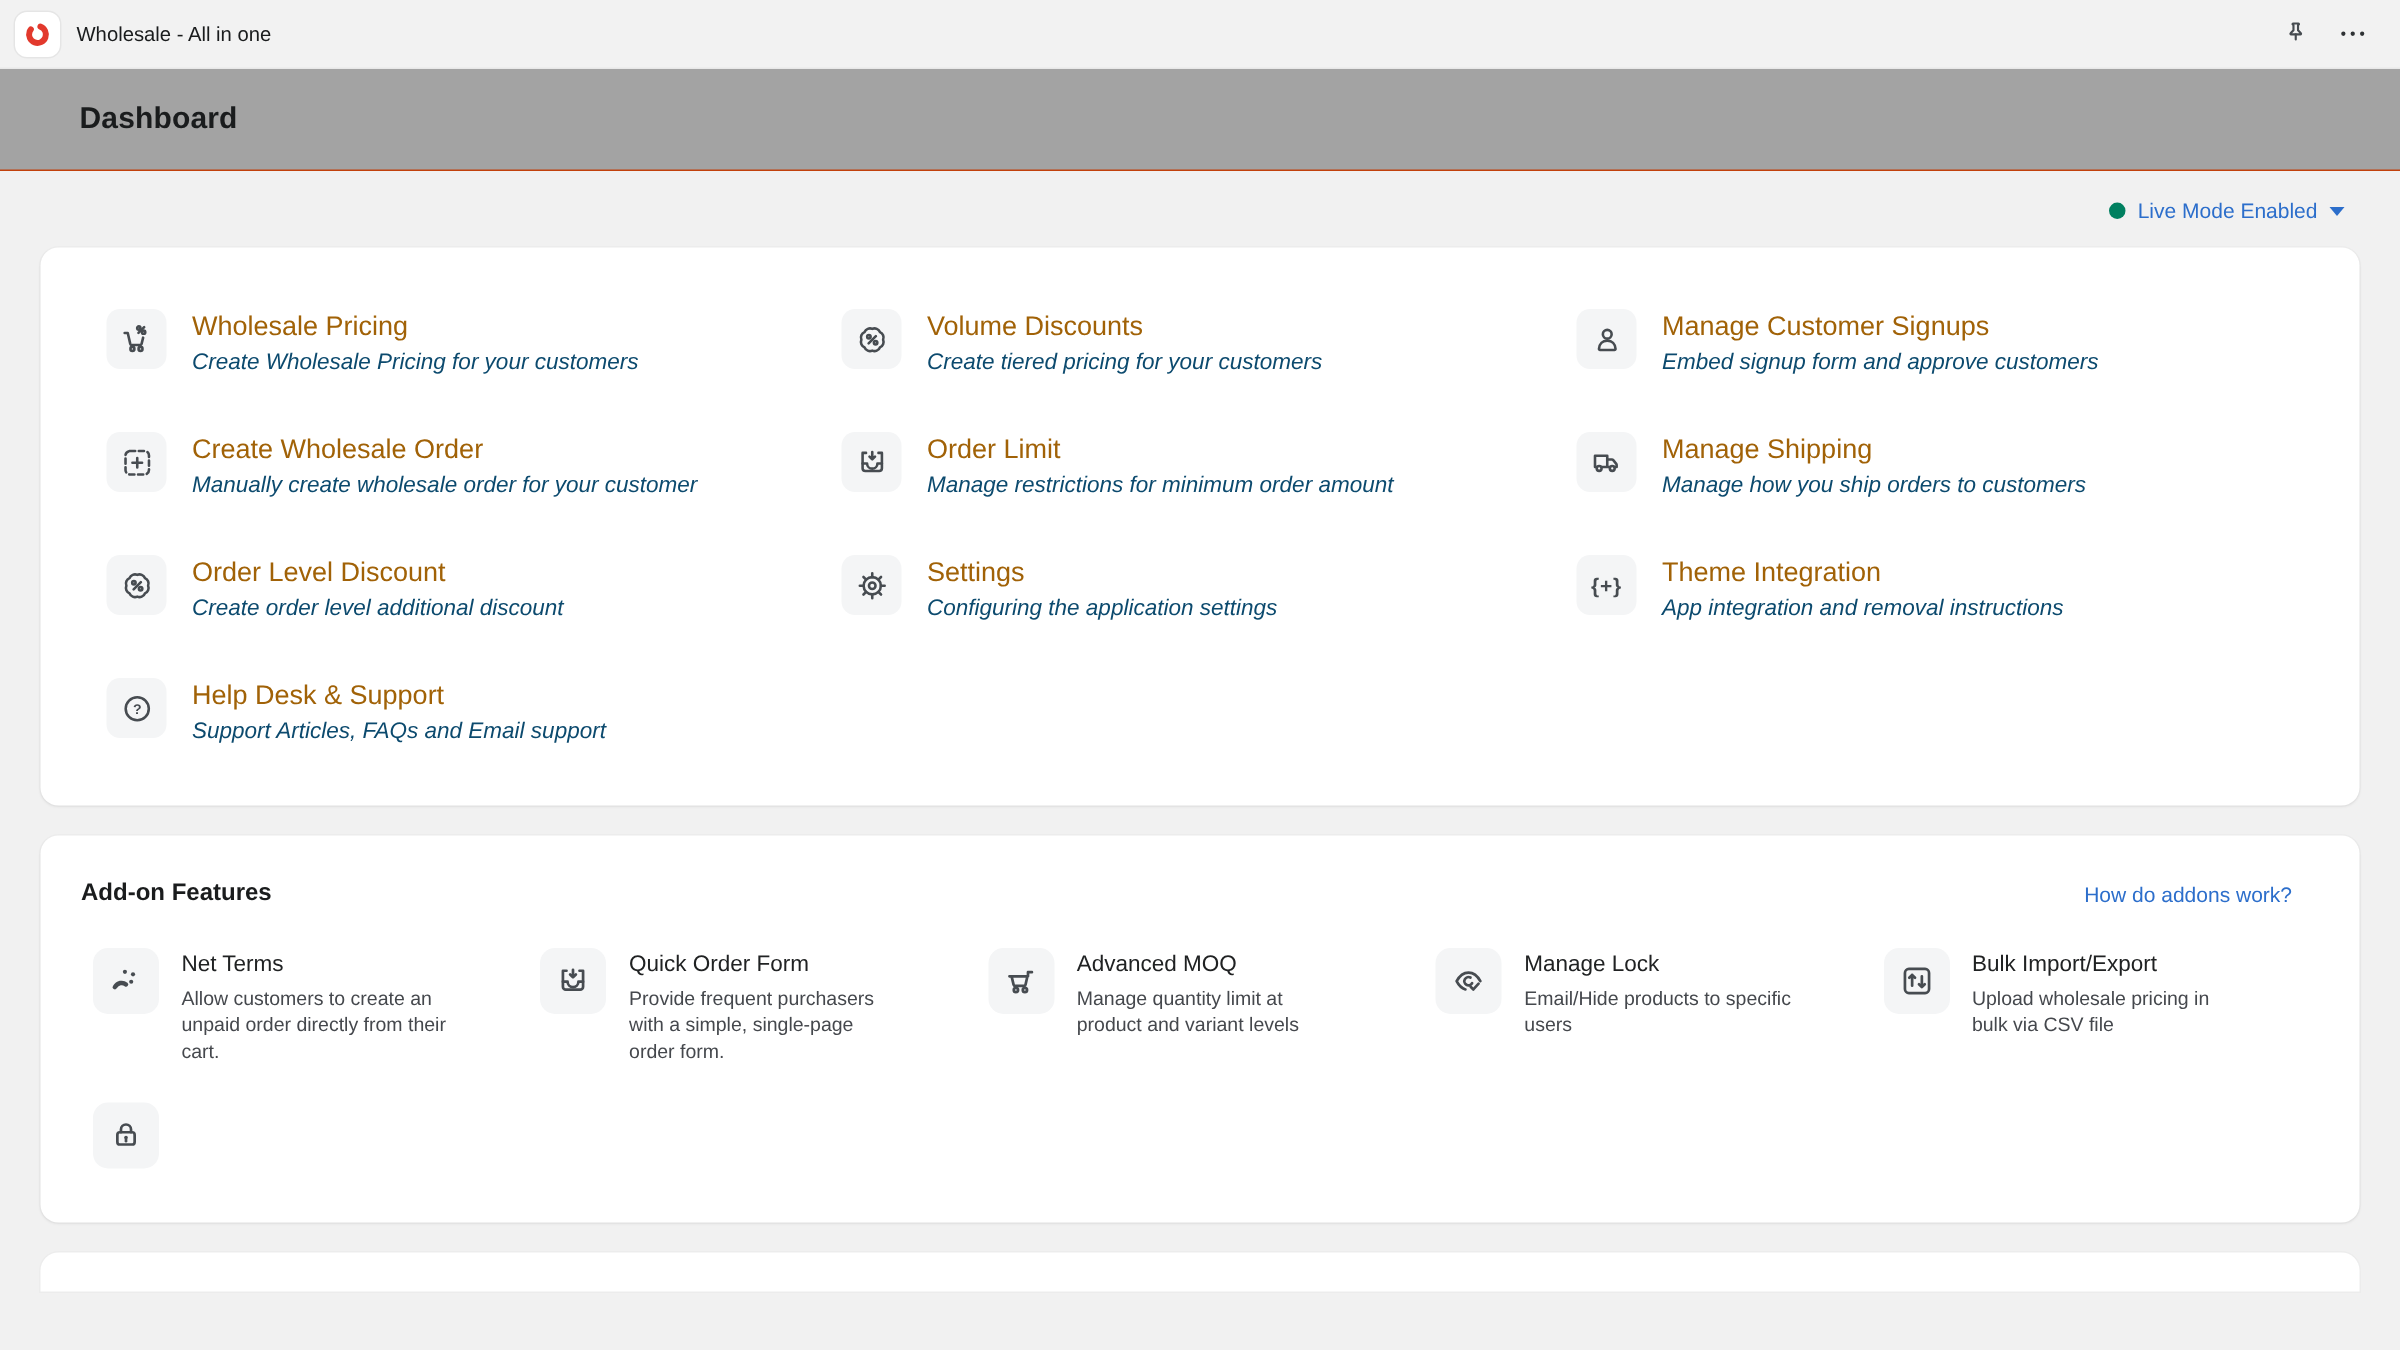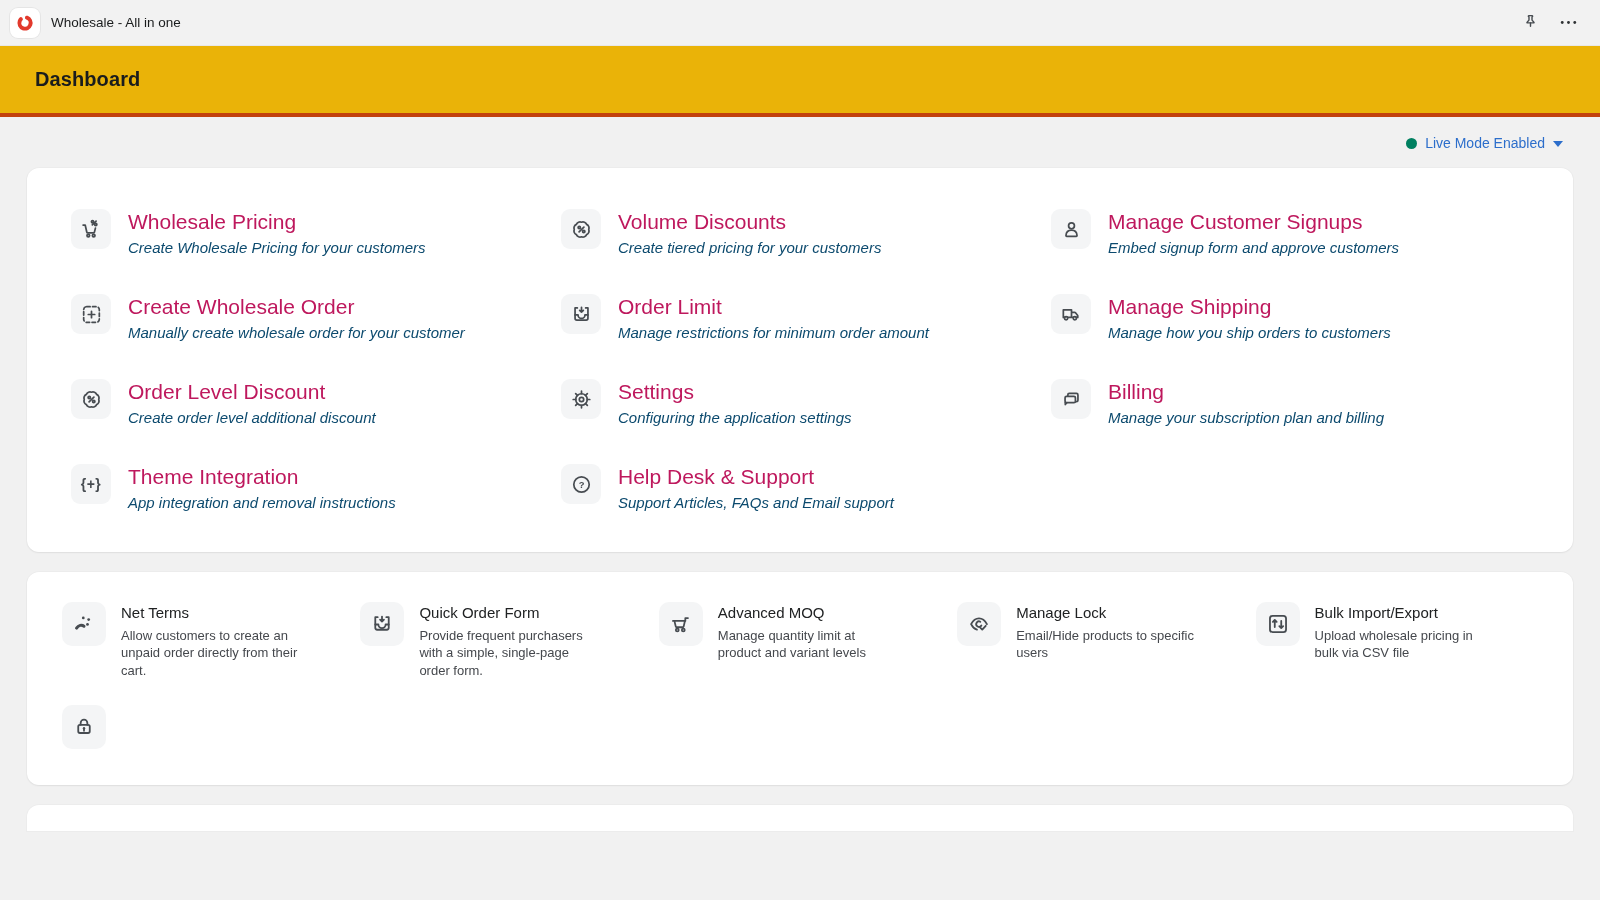--- a/index.html
+++ b/index.html
@@ -28,21 +28,21 @@
     box-shadow: 0 0 0 1px rgba(0,0,0,.05);
   }
   .app-title { font-size: 13.5px; font-weight: 500; color: #1a1c1d; }
   .topbar-actions { margin-left: auto; display: flex; align-items: center; gap: 10px; }
   .icon-btn {
     width: 28px; height: 28px;
     display: flex; align-items: center; justify-content: center;
     border-radius: 6px; cursor: pointer;
   }
   
-  .page-head { padding: 22px 0 22px 35px; border-bottom: 4px solid #c2410c; background: #eab308; }
+  .page-head { padding: 22px 0 22px 53px; border-bottom: 1px solid #c2410c; background: #a3a3a3; }
   .page-title { font-size: 20px; font-weight: 600; color: #1a1c1d; letter-spacing: .1px; }
   
   .content { padding: 0 27px; }
   .live-row { display: flex; justify-content: flex-end; align-items: center; padding: 18px 10px 17px 0; }
   .live-chip { display: inline-flex; align-items: center; gap: 8px; cursor: pointer; }
   .live-dot { width: 11px; height: 11px; border-radius: 50%; background: #008060; }
   .live-label { font-size: 14px; color: #2c6ecb; }
   .live-caret {
     width: 0; height: 0; margin-top: 2px;
     border-left: 5px solid transparent; border-right: 5px solid transparent;
@@ -56,21 +56,21 @@
   
   .features-card { padding: 41px 44px; }
   .features-grid { display: grid; grid-template-columns: 1fr 1fr 1fr; row-gap: 38px; column-gap: 12px; }
   .feature { display: flex; gap: 17px; align-items: flex-start; cursor: pointer; }
   .tile {
     width: 40px; height: 40px; flex: none;
     background: #f4f5f6; border-radius: 9px;
     display: flex; align-items: center; justify-content: center;
   }
   .tile svg { width: 23px; height: 23px; }
-  .ftitle { display: block; font-size: 21px; font-weight: 500; color: #be185d; margin: 1px 0 5px; }
+  .ftitle { display: block; font-size: 18px; font-weight: 500; color: #a16207; margin: 1px 0 5px; }
   .fsub   { display: block; font-size: 15px; color: #0c4a6e; font-style: italic; }
   
   .addons-card { margin-top: 20px; padding: 30px 27px 36px 27px; }
   .addons-head { display: flex; justify-content: space-between; align-items: center; padding: 0 18px 27px 0; }
   .addons-title { font-size: 16px; font-weight: 700; color: #1a1c1d; }
   .addons-link { font-size: 14px; color: #2c6ecb; cursor: pointer; }
   .addons-grid { display: grid; grid-template-columns: repeat(5, 1fr); row-gap: 26px; }
   .addon { display: flex; gap: 15px; align-items: flex-start; padding-left: 8px; cursor: pointer; }
   .tile-lg {
     width: 44px; height: 44px; flex: none;
@@ -235,33 +235,20 @@
               <path d="M15 10h2.2M13.54 13.54l1.55 1.55M10 15v2.2M6.46 13.54l-1.55 1.55M5 10H2.8M6.46 6.46 4.91 4.91M10 5V2.8M13.54 6.46l1.55-1.55"></path>
             </svg>
           </span>
           <span class="ftext">
             <span class="ftitle">Settings</span>
             <span class="fsub">Configuring the application settings</span>
           </span>
         </div>
         <div class="feature">
           <span class="tile">
-            <svg class="icon-svg" viewBox="0 0 20 20">
-              <path d="M6.8 7.2V6a1.3 1.3 0 0 1 1.3-1.3h6.2A1.3 1.3 0 0 1 15.6 6v4.6a1.3 1.3 0 0 1-1.3 1.3h-.9"></path>
-              <rect x="4.4" y="7.2" width="9" height="5.6" rx="1.3" class="cardfill" stroke="#474c51"></rect>
-              <path d="M5.9 12.8 4.6 14.4v-1.7"></path>
-            </svg>
-          </span>
-          <span class="ftext">
-            <span class="ftitle">Billing</span>
-            <span class="fsub">Manage your subscription plan and billing</span>
-          </span>
-        </div>
-        <div class="feature">
-          <span class="tile">
             <span class="brackets">{+}</span>
           </span>
           <span class="ftext">
             <span class="ftitle">Theme Integration</span>
             <span class="fsub">App integration and removal instructions</span>
           </span>
         </div>
         <div class="feature">
           <span class="tile">
             <svg class="icon-svg" viewBox="0 0 20 20">
@@ -271,20 +258,24 @@
           </span>
           <span class="ftext">
             <span class="ftitle">Help Desk &amp; Support</span>
             <span class="fsub">Support Articles, FAQs and Email support</span>
           </span>
         </div>
       </div>
   </div>
 
   <div class="card addons-card">
+    <div class="addons-head">
+      <span class="addons-title">Add-on Features</span>
+      <span class="addons-link">How do addons work?</span>
+    </div>
     <div class="addons-grid">
 
     <div class="addon">
           <span class="tile-lg">
             <svg class="icon-svg" viewBox="0 0 20 20">
               <circle class="f" cx="9.4" cy="4.9" r="1.15"></circle>
               <circle class="f" cx="13.9" cy="6.3" r="1.15"></circle>
               <circle class="f" cx="12.9" cy="10.4" r="1.15"></circle>
               <path d="M3.8 13.4c1.6-2.5 4.3-3 6.2-1.5" stroke-width="2.5"></path>
             </svg>

